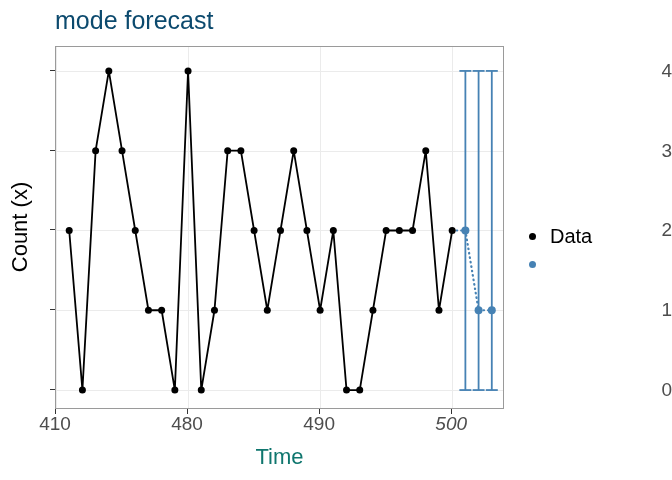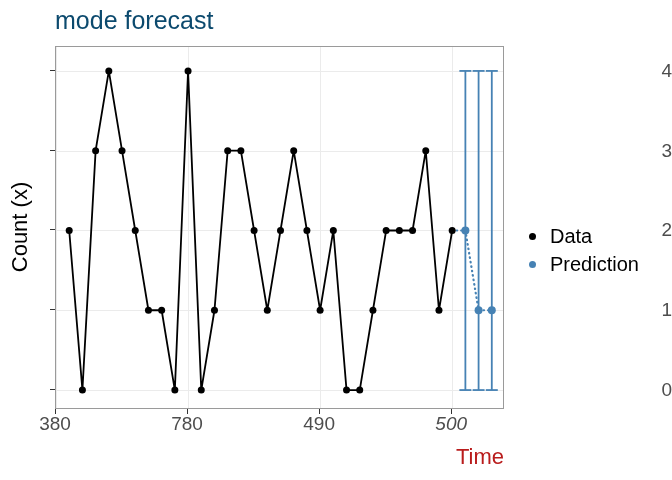--- a/index.html
+++ b/index.html
@@ -42,23 +42,23 @@
   .axis-label-y span {
     transform: rotate(-90deg);
     white-space: nowrap;
     display: block;
   }
   .axis-label-x {
     position: absolute;
     left: 55px;
     width: 449px;
     top: 444px;
-    text-align: right;
+    text-align: center;
     font-size: 22px;
-    color: #b91c1c;
+    color: #0f766e;
   }
   .ytick-label {
     position: absolute;
     right: 0;
     width: 22px;
     text-align: right;
     font-size: 19px;
     color: #4d4d4d;
     transform: translateY(-50%);
     line-height: 19px;
@@ -159,23 +159,23 @@
       <div class="ytick-label" style="top: 309.275px;">1</div>
       <div class="ytick-mark" style="top: 309px;"></div>
       <div class="ytick-label" style="top: 229.495px;">2</div>
       <div class="ytick-mark" style="top: 229px;"></div>
       <div class="ytick-label" style="top: 149.714px;">3</div>
       <div class="ytick-mark" style="top: 150px;"></div>
       <div class="ytick-label" style="top: 69.9341px;">4</div>
       <div class="ytick-mark" style="top: 70px;"></div>
     </div>
   <div id="xtick-layer">
-      <div class="xtick-label" style="left: 55px;">380</div>
+      <div class="xtick-label" style="left: 55px;">410</div>
       <div class="xtick-mark" style="left: 55px;"></div>
-      <div class="xtick-label" style="left: 187.059px;">780</div>
+      <div class="xtick-label" style="left: 187.059px;">480</div>
       <div class="xtick-mark" style="left: 187px;"></div>
       <div class="xtick-label" style="left: 319.118px; text-align: right;">490</div>
       <div class="xtick-mark" style="left: 319px;"></div>
       <div class="xtick-label" style="left: 451.176px; font-style: italic;">500</div>
       <div class="xtick-mark" style="left: 451px;"></div>
     </div>
 
   <div class="panel">
     <div id="grid-layer">
         <div class="gridline-major-h" style="top: 343px;"></div>
@@ -246,17 +246,16 @@
     <div class="legend-row">
       <span class="legend-key">
         <span class="legend-dot" id="legend-dot-0" style="background: rgb(0, 0, 0);"></span>
       </span>
       <span class="legend-text">Data</span>
     </div>
     <div class="legend-row">
       <span class="legend-key">
         <span class="legend-dot" id="legend-dot-1" style="background: rgb(70, 130, 180);"></span>
       </span>
-      <span class="legend-text">Prediction</span>
     </div>
   </div>
 
 </div>
 
 </body></html>

